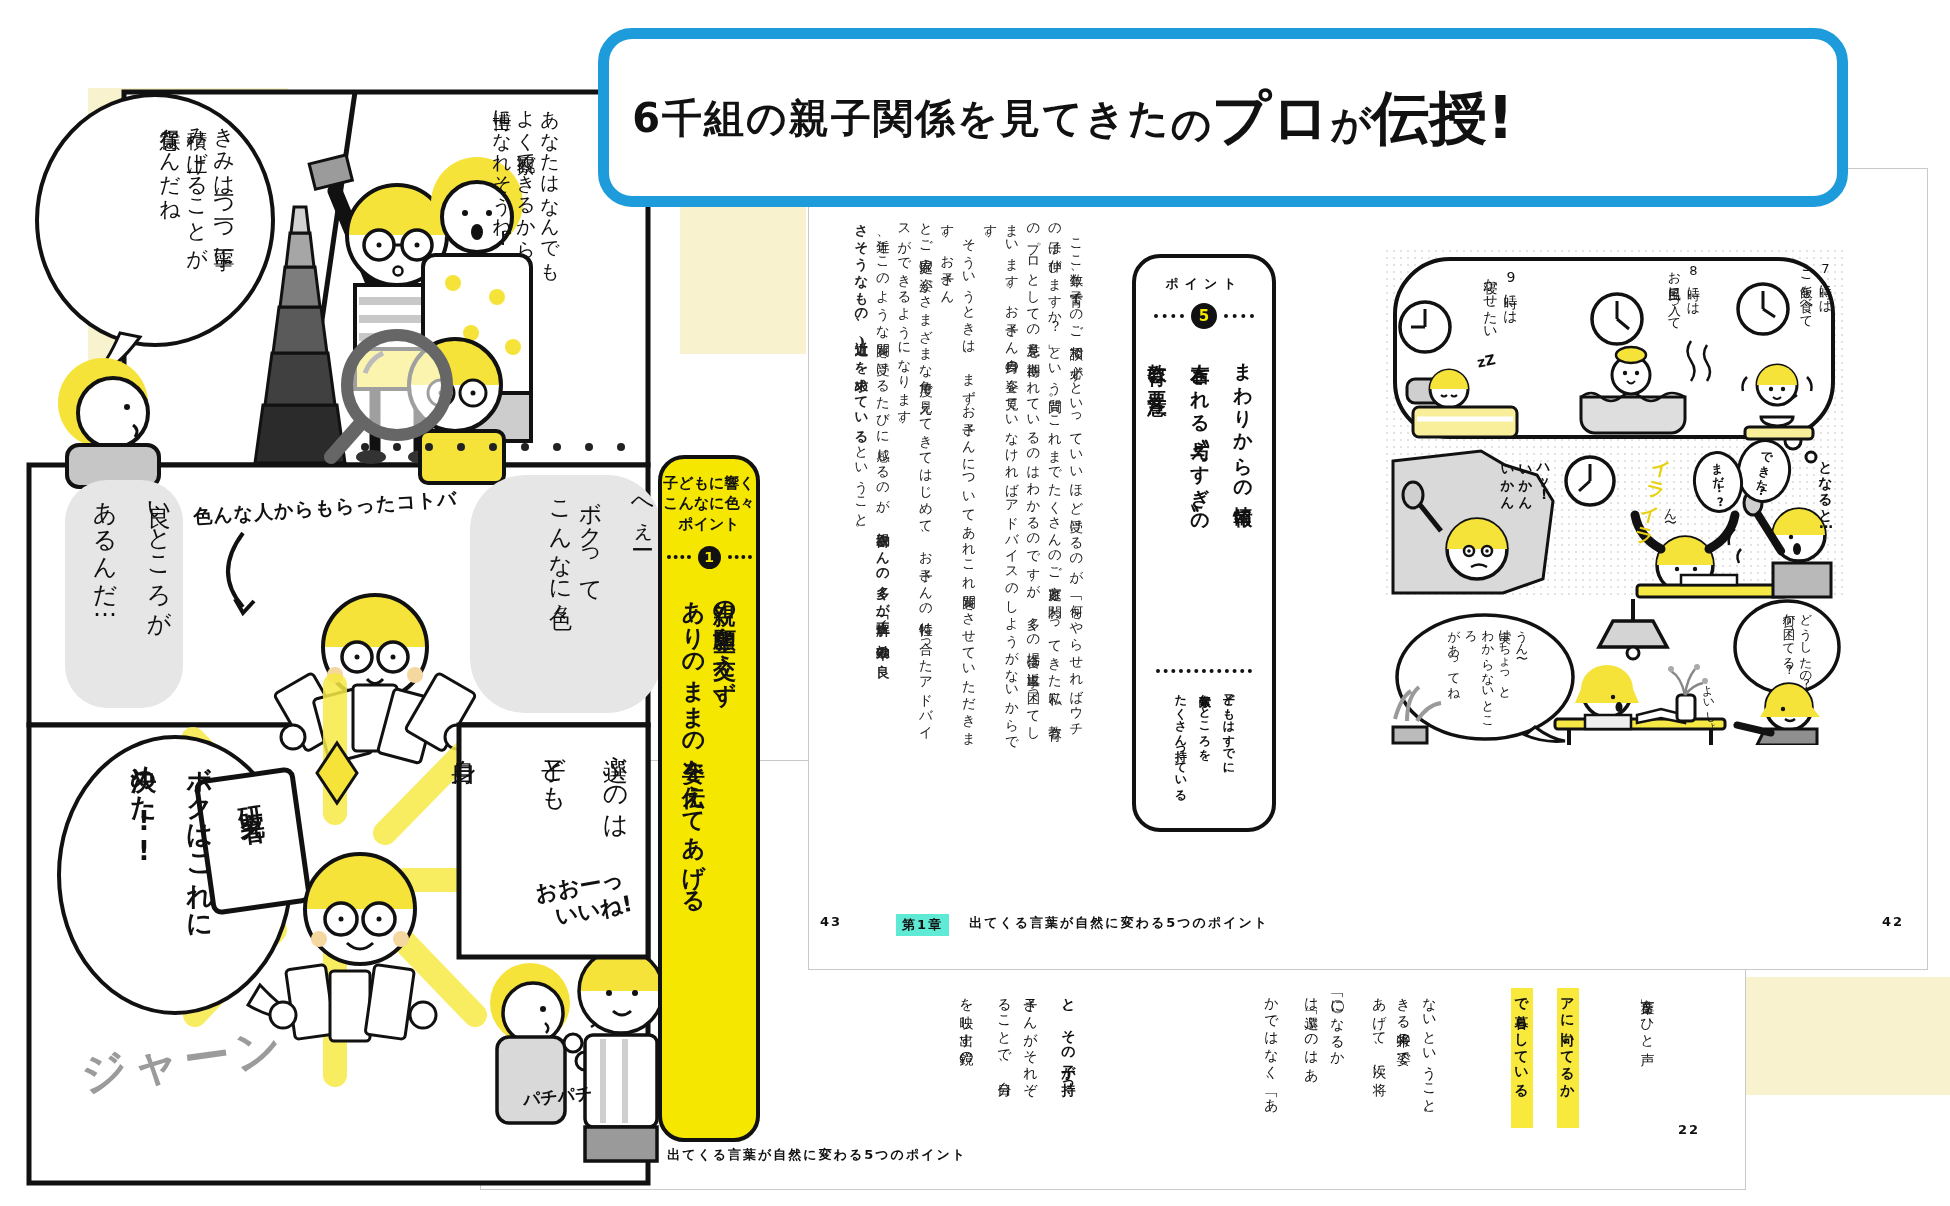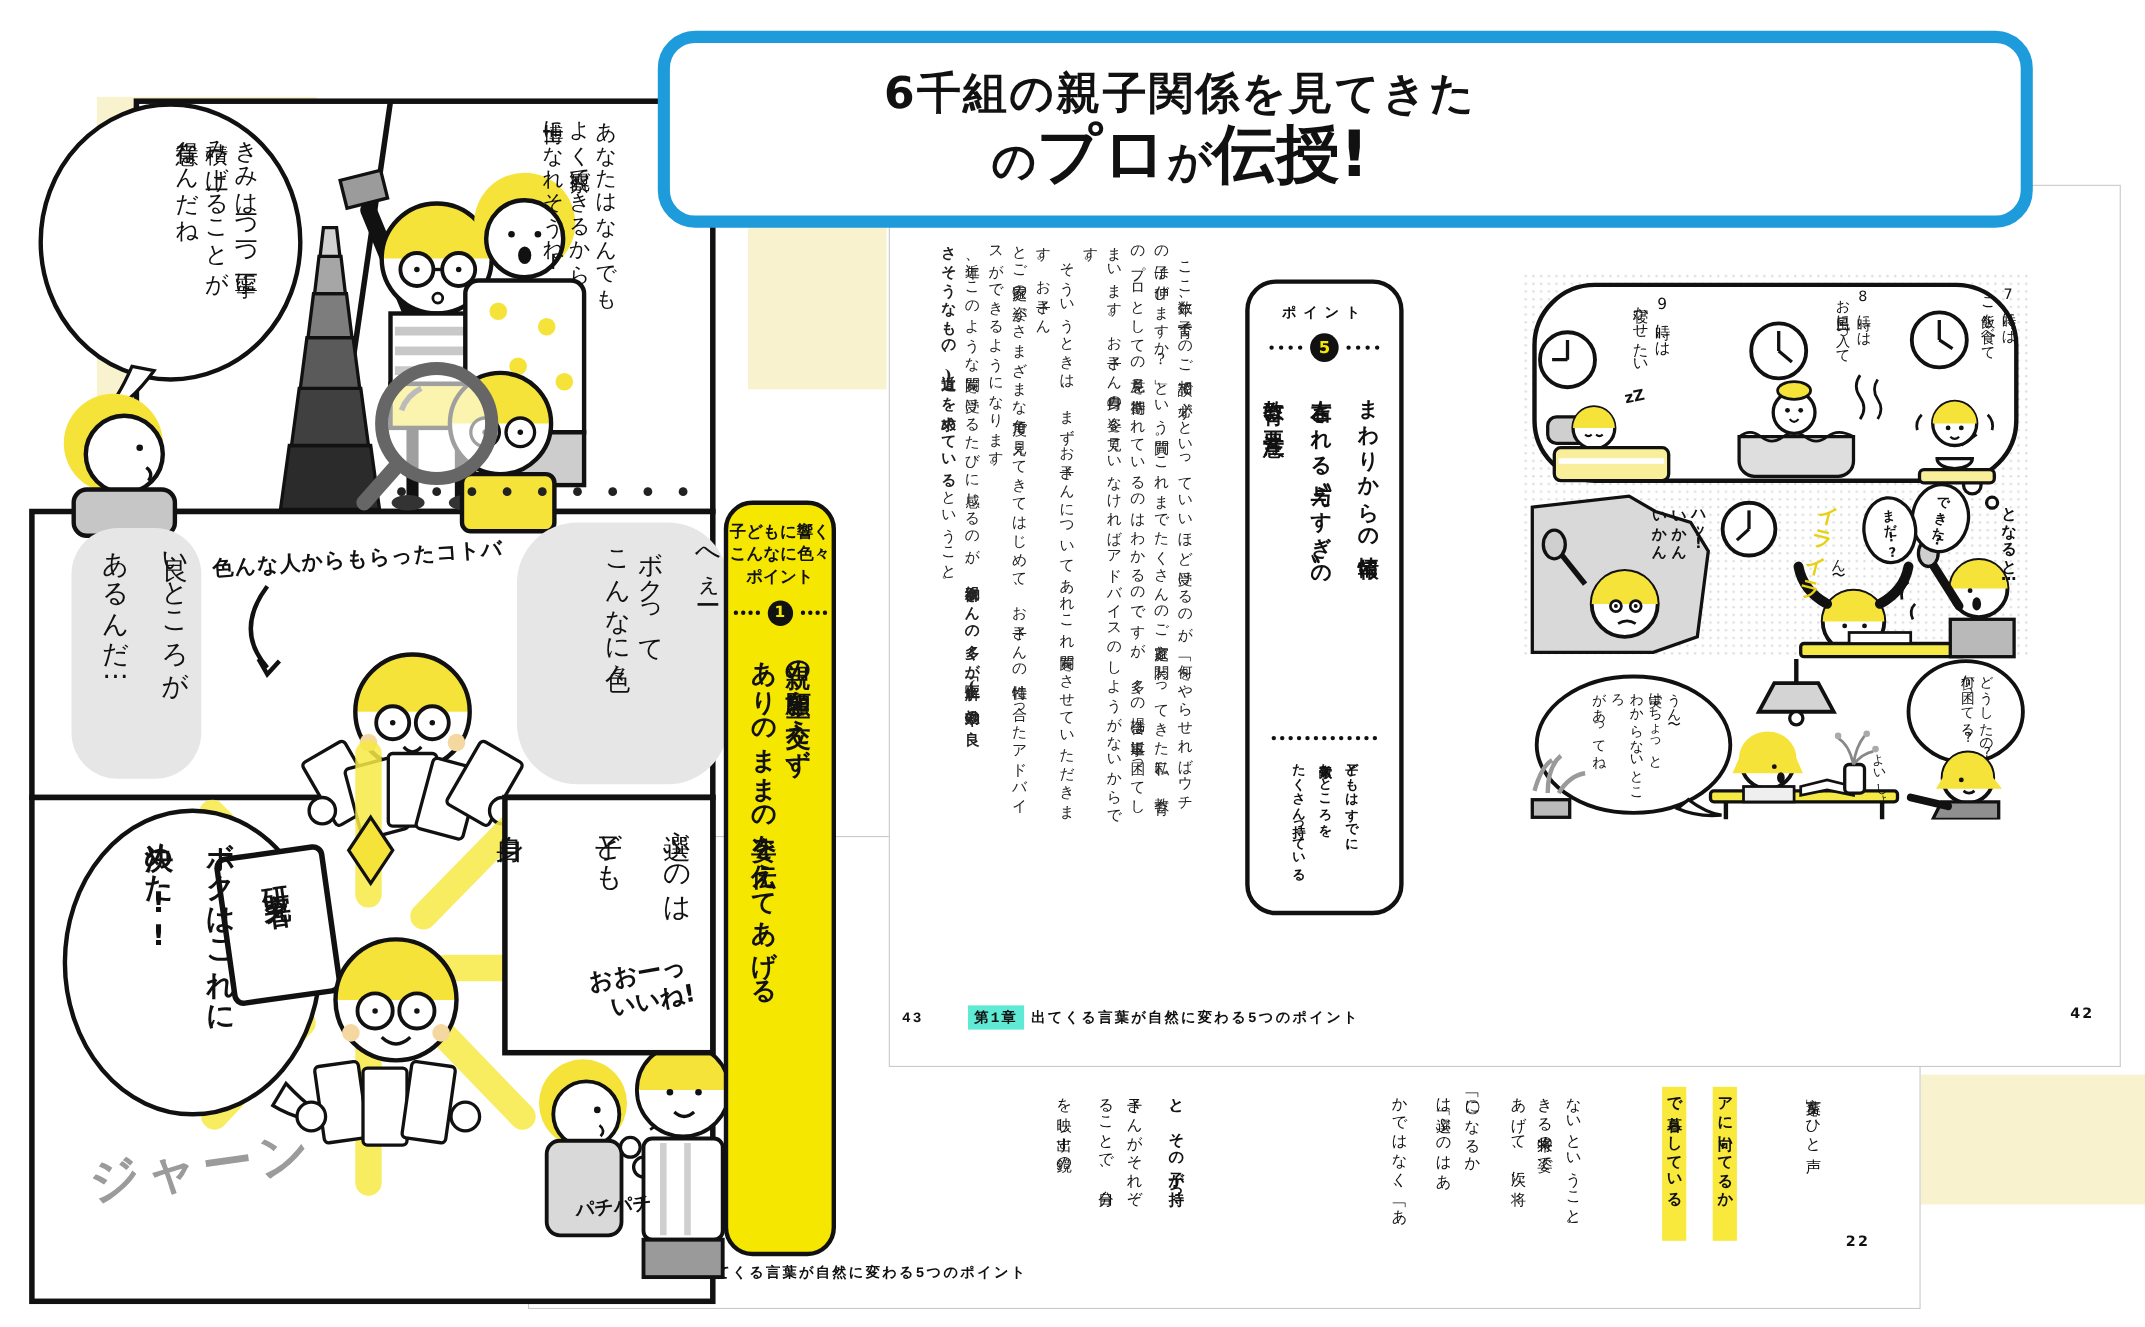--- a/index.html
+++ b/index.html
@@ -15,21 +15,21 @@
   .st2 .col:nth-child(2){margin-block-start:22px;}
   .st3 .col:nth-child(3){margin-block-start:50px;}
   .pale{background:#f8f2cf;}
   .page{background:#fff;border:1px solid #c9c9c9;box-sizing:border-box;}
   .dotrow{display:flex;align-items:center;justify-content:center;gap:7px;}
   .dotline{border-top:4px dotted #111;height:0;}
   .numcircle{border-radius:50%;background:#111;color:#f6e700;font-weight:bold;
              display:flex;align-items:center;justify-content:center;}
   .bubble{border:3px solid #111;border-radius:50%;background:#fff;display:flex;
           align-items:center;justify-content:center;box-sizing:border-box;}
-  .footer-row{display:flex;align-items:center;gap:6px;font-weight:bold;font-family:Liberation Mono, monospace;}
+  .footer-row{display:flex;gap:20px;font-weight:bold;}
   .chapter-badge{background:#5eead4;padding:2px 6px;font-weight:bold;}
 </style>
 </head>
 <body>
 
 <div class="abs" id="canvas" style="left:0;top:0;width:1950px;height:1206px;">
 
   <div class="abs pale" style="left:88px;top:88px;width:200px;height:280px;z-index:0;"></div>
   <div class="abs pale" style="left:680px;top:192px;width:126px;height:162px;z-index:0;"></div>
   <div class="abs pale" style="left:1746px;top:977px;width:204px;height:118px;z-index:0;"></div>
@@ -492,21 +492,21 @@
         <div class="col">わからないところ</div>
         <div class="col">があってね</div>
       </div>
     <div class="abs vt" style="left:316px;top:428px;font-size:11.5px;transform:rotate(-8deg);">よいしょ</div>
     <div class="abs vcols" style="left:372px;top:356px;width:58px;height:96px;font-size:12.5px;line-height:17px;">
         <div class="col">どうしたの?</div>
         <div class="col">何か困ってる?</div>
       </div>
   </div>
 
-  <div class="abs" style="left:598px;top:28px;width:1250px;height:179px;z-index:10;background:#fff;border:11px solid #1e9bda;border-radius:34px;box-sizing:border-box;display:flex;flex-direction:column;justify-content:center;align-items:center;padding-right:300px;">
+  <div class="abs" style="left:598px;top:28px;width:1250px;height:179px;z-index:10;background:#fff;border:11px solid #1e9bda;border-radius:34px;box-sizing:border-box;display:flex;justify-content:center;align-items:center;padding-right:300px;">
     <div style="font-size:40px;font-weight:900;letter-spacing:2px;line-height:1.1;">6千組の親子関係を見てきた</div>
     <div style="display:flex;align-items:baseline;font-weight:900;line-height:1.1;margin-top:2px;">
       <span style="font-size:40px;">の</span>
       <span style="font-size:58px;">プロ</span>
       <span style="font-size:40px;">が</span>
       <span style="font-size:58px;">伝授!</span>
     </div>
   </div>
 
 </div>

